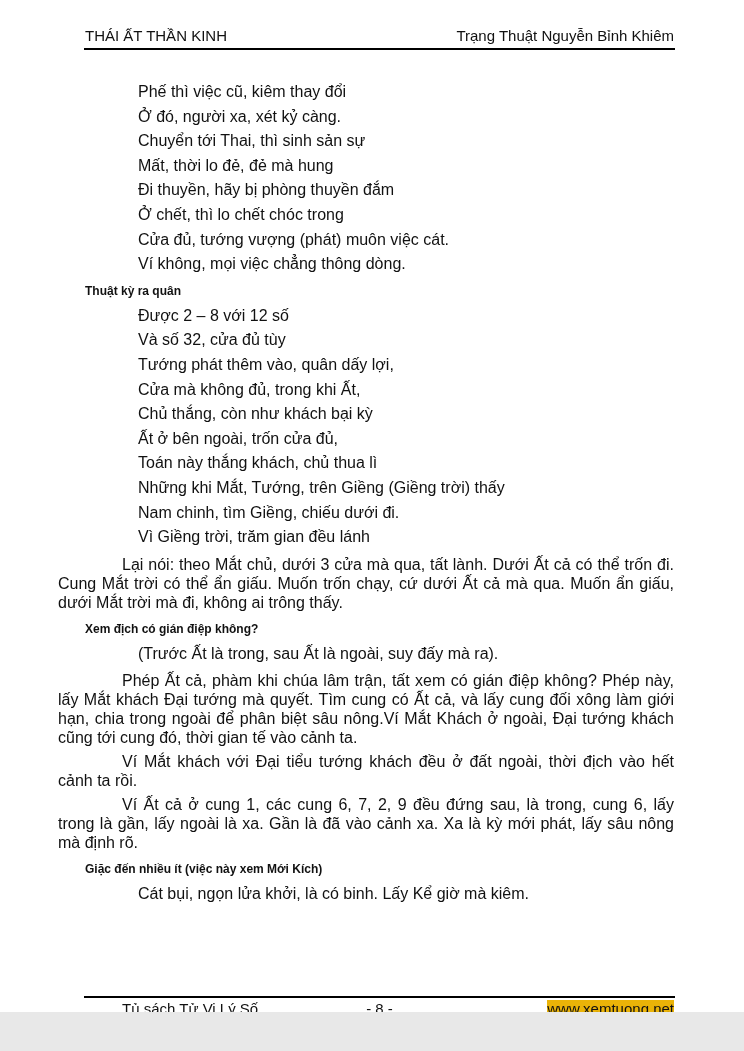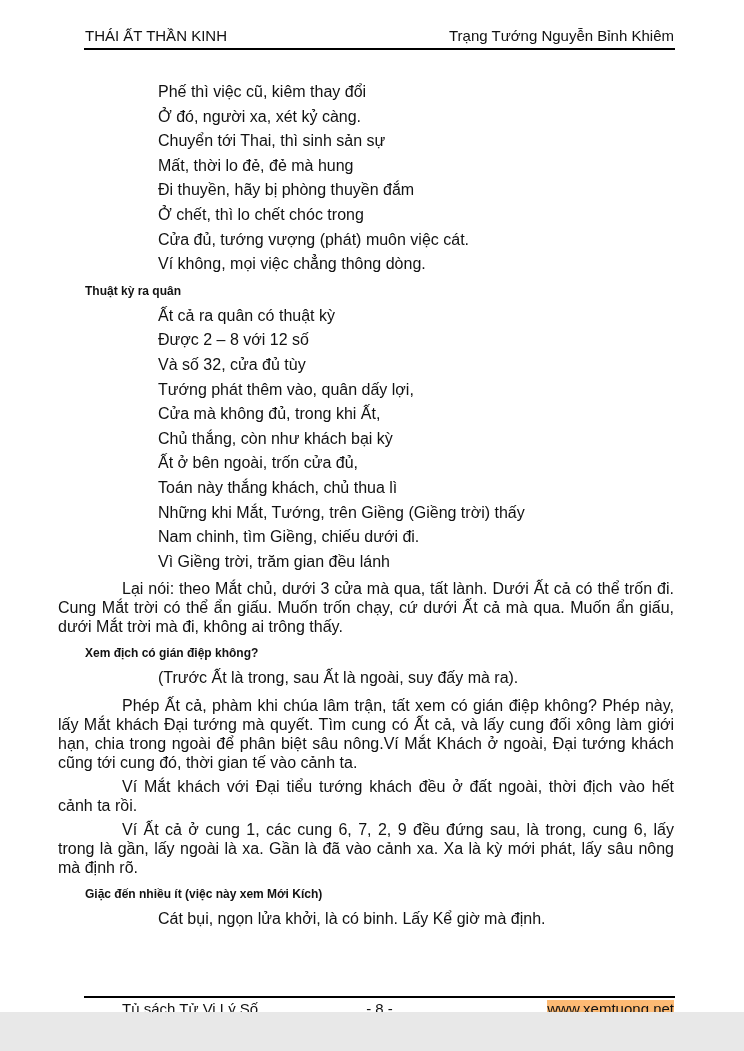--- a/index.html
+++ b/index.html
@@ -36,21 +36,21 @@
   
   .content {
     position: absolute;
     top: 50px;
     left: 58px;
     width: 616px;
     padding-top: 30px;
     font-size: 16px;
   }
   .verse-line {
-    margin: 0 0 0 100px;
+    margin: 0 0 0 80px;
     line-height: 24.6px;
     white-space: nowrap;
   }
   .heading {
     margin: 2px 0 0 27px;
     font-weight: bold;
     font-size: 12px;
     line-height: 25px;
     white-space: nowrap;
   }
@@ -80,65 +80,64 @@
     font-size: 15px;
     line-height: 18px;
   }
   .footer .center { position: absolute; left: 0; right: 0; text-align: center; }
   .footer a.link {
     color: #111111;
     text-decoration: underline;
     cursor: pointer;
     position: relative;
     z-index: 1;
-    background: #fdba74;
+    background: #eab308;
     margin-left: 6px;
   }
   .footer .left-slot { position: relative; z-index: 1; background: #ffffff; margin-left: 37px; }
 </style>
 </head>
 <body>
 
 <div class="page">
 
   <div class="header">
     <span>THÁI ẤT THẦN KINH</span>
-    <span>Trạng Tướng Nguyễn Bỉnh Khiêm</span>
+    <span>Trạng Thuật Nguyễn Bỉnh Khiêm</span>
   </div>
   <div class="header-rule"></div>
 
   <div class="content" id="content">
       <div class="verse-line">Phế thì việc cũ, kiêm thay đổi</div>
       <div class="verse-line">Ở đó, người xa, xét kỷ càng.</div>
       <div class="verse-line">Chuyển tới Thai, thì sinh sản sự</div>
       <div class="verse-line">Mất, thời lo đẻ, đẻ mà hung</div>
       <div class="verse-line">Đi thuyền, hãy bị phòng thuyền đắm</div>
       <div class="verse-line">Ở chết, thì lo chết chóc trong</div>
       <div class="verse-line">Cửa đủ, tướng vượng (phát) muôn việc cát.</div>
       <div class="verse-line">Ví không, mọi việc chẳng thông dòng.</div>
       <div class="heading">Thuật kỳ ra quân</div>
-      <div class="verse-line">Ất cả ra quân có thuật kỳ</div>
       <div class="verse-line">Được 2 – 8 với 12 số</div>
       <div class="verse-line">Và số 32, cửa đủ tùy</div>
       <div class="verse-line">Tướng phát thêm vào, quân dấy lợi,</div>
       <div class="verse-line">Cửa mà không đủ, trong khi Ất,</div>
       <div class="verse-line">Chủ thắng, còn như khách bại kỳ</div>
       <div class="verse-line">Ất ở bên ngoài, trốn cửa đủ,</div>
       <div class="verse-line">Toán này thắng khách, chủ thua lì</div>
       <div class="verse-line">Những khi Mắt, Tướng, trên Giềng (Giềng trời) thấy</div>
       <div class="verse-line">Nam chinh, tìm Giềng, chiếu dưới đi.</div>
       <div class="verse-line">Vì Giềng trời, trăm gian đều lánh</div>
       <p class="para">Lại nói: theo Mắt chủ, dưới 3 cửa mà qua, tất lành. Dưới Ất cả có thể trốn đi. Cung Mắt trời có thể ẩn giấu. Muốn trốn chạy, cứ dưới Ất cả mà qua. Muốn ẩn giấu, dưới Mắt trời mà đi, không ai trông thấy.</p>
       <div class="heading">Xem địch có gián điệp không?</div>
       <div class="verse-line">(Trước Ất là trong, sau Ất là ngoài, suy đấy mà ra).</div>
       <p class="para">Phép Ất cả, phàm khi chúa lâm trận, tất xem có gián điệp không? Phép này, lấy Mắt khách Đại tướng mà quyết. Tìm cung có Ất cả, và lấy cung đối xông làm giới hạn, chia trong ngoài để phân biệt sâu nông.Ví Mắt Khách ở ngoài, Đại tướng khách cũng tới cung đó, thời gian tế vào cảnh ta.</p>
       <p class="para">Ví Mắt khách với Đại tiểu tướng khách đều ở đất ngoài, thời địch vào hết cảnh ta rồi.</p>
       <p class="para">Ví Ất cả ở cung 1, các cung 6, 7, 2, 9 đều đứng sau, là trong, cung 6, lấy trong là gần, lấy ngoài là xa. Gần là đã vào cảnh xa. Xa là kỳ mới phát, lấy sâu nông mà định rõ.</p>
       <div class="heading">Giặc đến nhiều ít (việc này xem Mới Kích)</div>
-      <div class="verse-line">Cát bụi, ngọn lửa khởi, là có binh. Lấy Kể giờ mà định.</div>
+      <div class="verse-line">Cát bụi, ngọn lửa khởi, là có binh. Lấy Kể giờ mà kiêm.</div>
     </div>
 
   <div class="footer-rule"></div>
   <div class="footer">
     <span class="center">- 8 -</span>
     <span class="left-slot">Tủ sách Tử Vi Lý Số</span>
     <a class="link">www.xemtuong.net</a>
   </div>
 
 </div>

